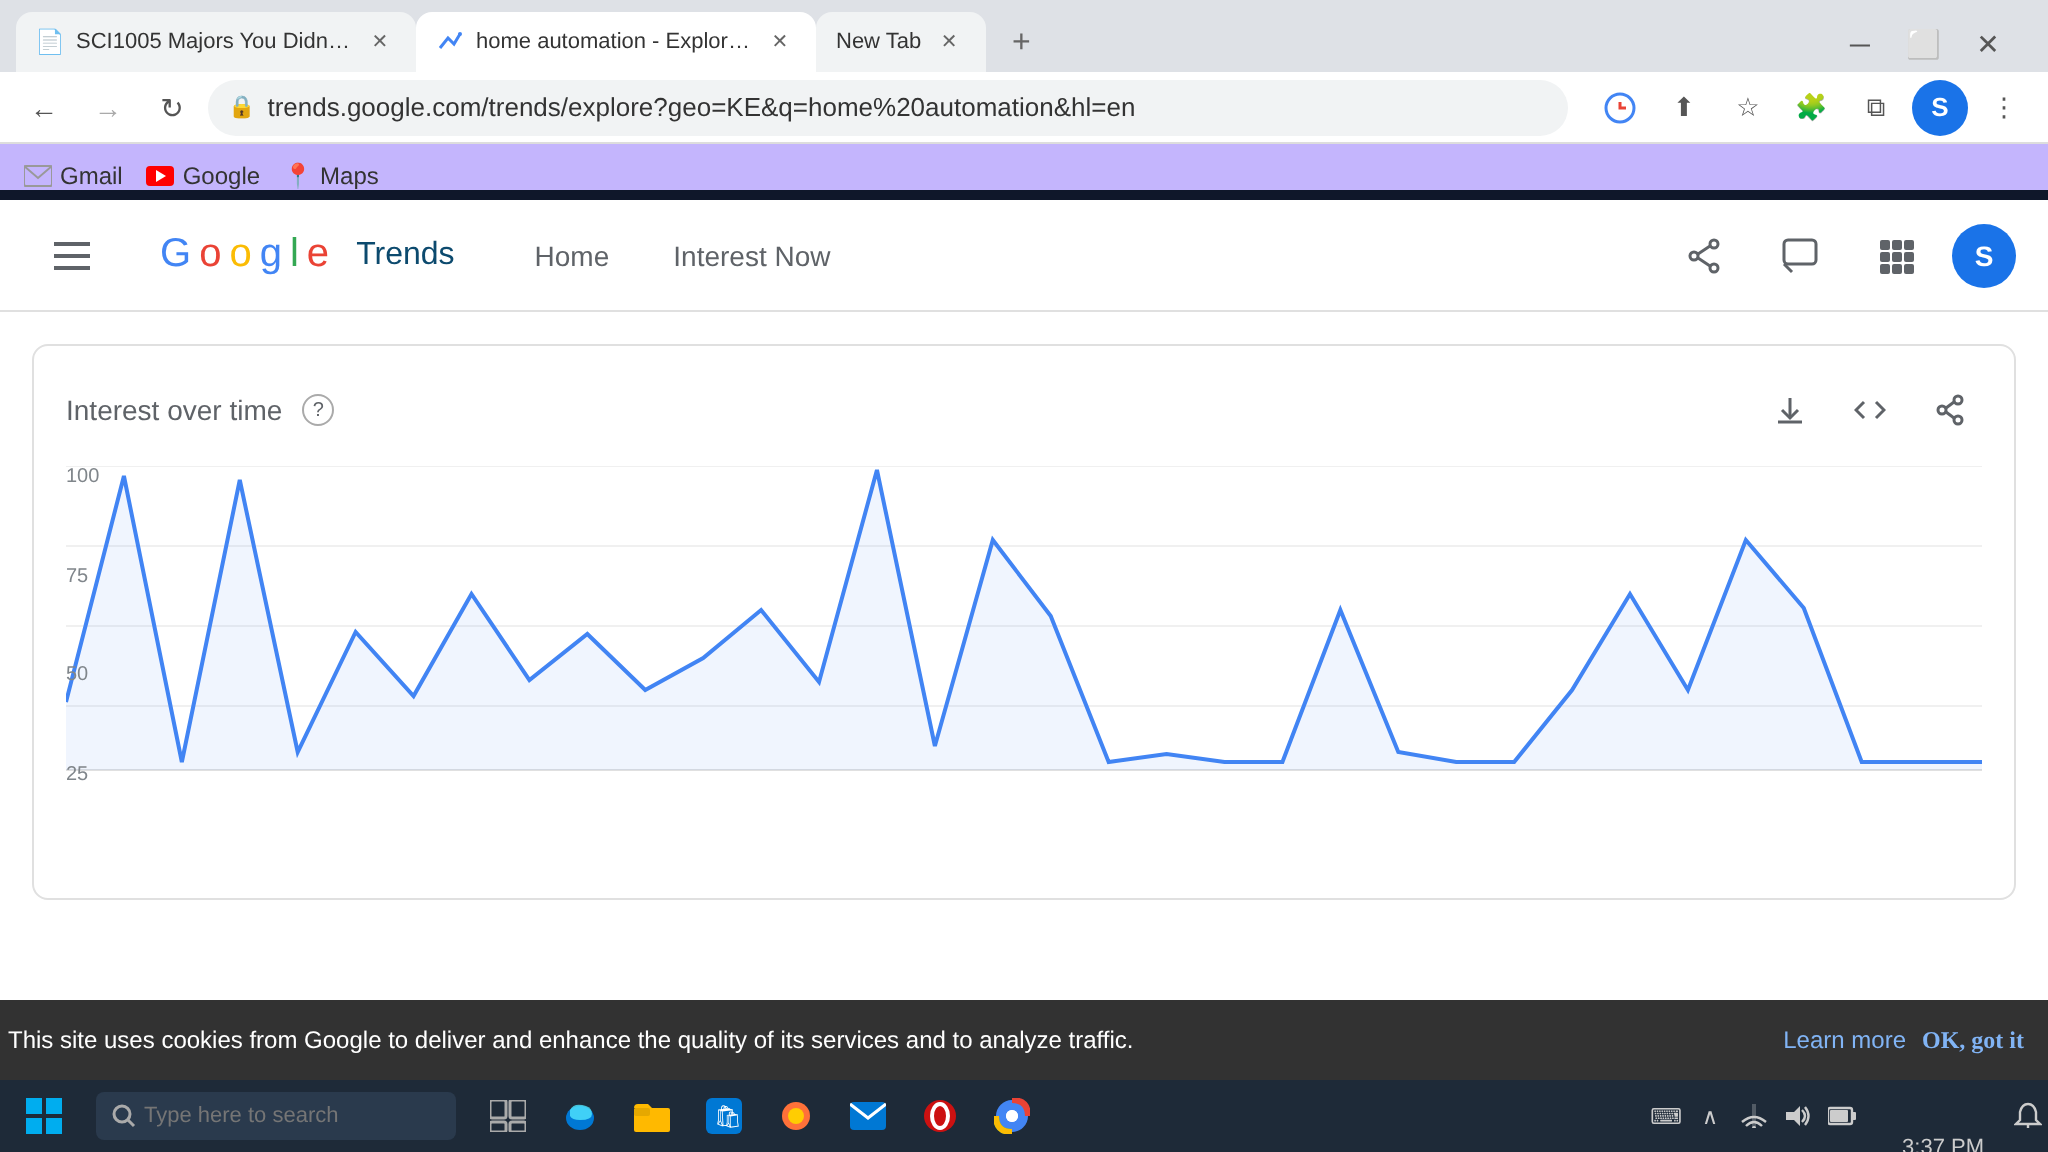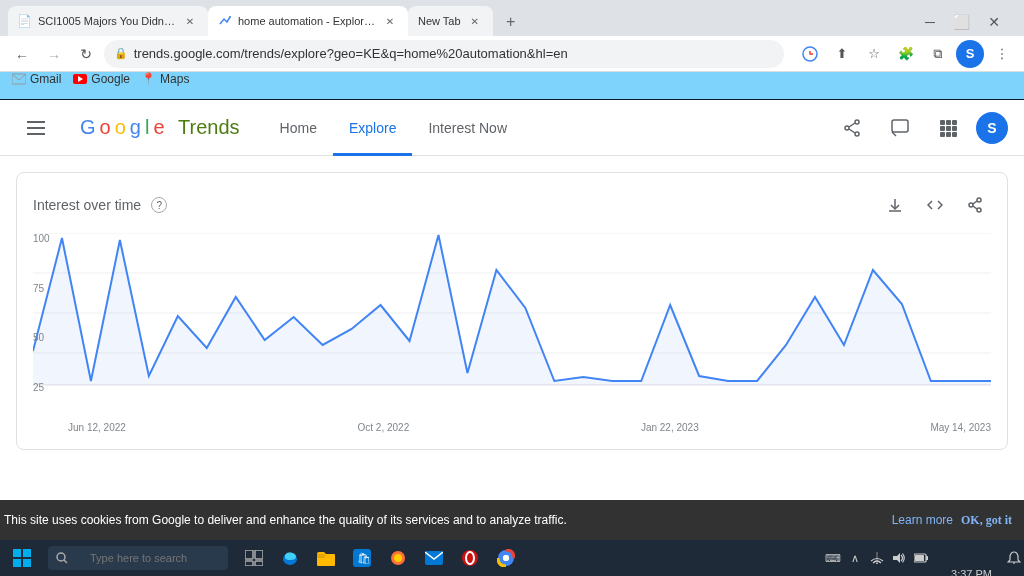--- a/index.html
+++ b/index.html
@@ -14,32 +14,32 @@
     .browser-controls { display: flex; align-items: center; background: #fff; height: 36px; padding: 0 8px; gap: 4px; border-bottom: 1px solid #ddd; }
     .nav-btn { width: 28px; height: 28px; display: flex; align-items: center; justify-content: center; border-radius: 50%; color: #555; font-size: 14px; cursor: pointer; }
     .address-bar { flex: 1; height: 28px; background: #f1f3f4; border-radius: 14px; display: flex; align-items: center; padding: 0 10px; font-size: 13px; color: #333; gap: 6px; }
     .address-bar .lock-icon { color: #666; font-size: 11px; }
     .address-text { flex: 1; font-size: 13px; color: #333; }
     .browser-actions { display: flex; align-items: center; gap: 4px; margin-left: 8px; }
     .browser-action-btn { width: 28px; height: 28px; display: flex; align-items: center; justify-content: center; border-radius: 50%; color: #555; font-size: 13px; cursor: pointer; }
     .profile-btn { width: 28px; height: 28px; border-radius: 50%; background: #1a73e8; color: white; display: flex; align-items: center; justify-content: center; font-size: 13px; font-weight: bold; cursor: pointer; }
 
     
-    .bookmarks-bar { display: flex; align-items: flex-start; height: 28px; background: #7dd3fc; padding: 0 12px; border-bottom: 1px solid #0f172a; gap: 12px; font-size: 12px; color: #333; }
+    .bookmarks-bar { display: flex; align-items: flex-end; height: 28px; background: #c4b5fd; padding: 0 12px; border-bottom: 5px solid #0f172a; gap: 12px; font-size: 12px; color: #333; }
     .bookmark-item { display: flex; align-items: center; gap: 4px; cursor: pointer; }
     .bookmark-icon { width: 14px; height: 14px; display: flex; align-items: center; justify-content: center; }
 
     
     .page { background: #fff; width: 100%; height: calc(576px - 36px - 36px - 28px - 40px - 36px); overflow: hidden; }
 
     
     .gt-header { display: flex; align-items: center; height: 56px; padding: 0 16px; background: #fff; border-bottom: 1px solid #e0e0e0; }
     .gt-menu-btn { width: 40px; height: 40px; display: flex; align-items: center; justify-content: center; border-radius: 50%; cursor: pointer; }
     .gt-logo { display: flex; align-items: center; gap: 4px; font-size: 20px; font-weight: 400; color: #5f6368; margin: 0 24px; }
-    .gt-logo-sub { color: #4d7c0f; font-size: 20px; }
+    .gt-logo-sub { color: #0c4a6e; font-size: 16px; }
     .gt-nav { display: flex; align-items: center; gap: 0; }
     .gt-nav-item { padding: 0 16px; height: 56px; display: flex; align-items: center; font-size: 14px; color: #5f6368; cursor: pointer; position: relative; text-decoration: none; }
     .gt-nav-item.active { color: #1a73e8; }
     .gt-nav-item.active::after { content: ''; position: absolute; bottom: 0; left: 0; right: 0; height: 3px; background: #1a73e8; }
     .gt-header-actions { margin-left: auto; display: flex; align-items: center; gap: 8px; }
     .gt-action-btn { width: 40px; height: 40px; display: flex; align-items: center; justify-content: center; border-radius: 50%; cursor: pointer; color: #5f6368; }
     .gt-apps-btn { width: 40px; height: 40px; display: flex; align-items: center; justify-content: center; border-radius: 50%; cursor: pointer; }
     .gt-profile { width: 32px; height: 32px; border-radius: 50%; background: #1a73e8; color: white; display: flex; align-items: center; justify-content: center; font-size: 14px; font-weight: bold; cursor: pointer; }
 
     
@@ -54,21 +54,21 @@
 
     
     .cookie-banner { position: fixed; bottom: 36px; left: 0; right: 0; background: #323232; color: #fff; display: flex; align-items: center; padding: 0 4px; height: 40px; font-size: 12px; z-index: 100; }
     .cookie-text { flex: 1; }
     .cookie-learn { color: #81b4f5; cursor: pointer; margin-left: 8px; font-size: 12px; }
     .cookie-ok { background: transparent; color: #81b4f5; border: none; font-size: 12px; cursor: pointer; padding: 4px 8px; font-weight: bold; font-family: Liberation Serif, serif; }
 
     
     .taskbar { position: fixed; bottom: 0; left: 0; right: 0; height: 36px; background: #1e2a38; display: flex; align-items: center; z-index: 200; }
     .taskbar-start { width: 44px; height: 36px; display: flex; align-items: center; justify-content: center; cursor: pointer; }
-    .taskbar-search { display: flex; align-items: center; background: #2a3a4d; border-radius: 4px; height: 24px; padding: 0 8px; gap: 22px; margin: 0 4px; min-width: 180px; }
+    .taskbar-search { display: flex; align-items: center; background: #2a3a4d; border-radius: 4px; height: 24px; padding: 0 8px; gap: 4px; margin: 0 4px; min-width: 180px; }
     .taskbar-search input { background: transparent; border: none; outline: none; color: #ccc; font-size: 11px; width: 120px; }
     .taskbar-apps { display: flex; align-items: center; margin-left: 4px; }
     .taskbar-app { width: 36px; height: 36px; display: flex; align-items: center; justify-content: center; cursor: pointer; }
     .taskbar-spacer { flex: 1; }
     .taskbar-tray { display: flex; align-items: center; gap: 2px; padding: 0 8px; }
     .tray-icon { width: 20px; height: 20px; display: flex; align-items: center; justify-content: center; font-size: 11px; color: #ccc; cursor: pointer; }
     .tray-time { color: #ccc; font-size: 11px; text-align: center; padding: 0 8px; line-height: 1.3; cursor: pointer; margin-top: 46px; }
     .tray-notif { width: 20px; height: 20px; display: flex; align-items: center; justify-content: center; color: #ccc; font-size: 11px; cursor: pointer; }
 
     
@@ -165,21 +165,20 @@
           <line x1="0" y1="1" x2="18" y2="1" stroke="#5f6368" stroke-width="2"></line>
           <line x1="0" y1="7" x2="18" y2="7" stroke="#5f6368" stroke-width="2"></line>
           <line x1="0" y1="13" x2="18" y2="13" stroke="#5f6368" stroke-width="2"></line>
         </svg>
     </div>
     <div class="gt-logo">
       <span style="color:#4285f4;font-weight:400;font-size:20px">G</span><span style="color:#ea4335;font-size:20px">o</span><span style="color:#fbbc04;font-size:20px">o</span><span style="color:#4285f4;font-size:20px">g</span><span style="color:#34a853;font-size:20px">l</span><span style="color:#ea4335;font-size:20px">e</span>&nbsp;<span class="gt-logo-sub">Trends</span>
     </div>
     <nav class="gt-nav">
       <a class="gt-nav-item">Home</a>
-      <a class="gt-nav-item active">Explore</a>
       <a class="gt-nav-item">Interest Now</a>
     </nav>
     <div class="gt-header-actions">
       <div class="gt-action-btn">
         <svg width="18" height="18" viewBox="0 0 18 18">
             <circle cx="14" cy="3" r="2" fill="none" stroke="#5f6368" stroke-width="1.5"></circle>
             <circle cx="14" cy="15" r="2" fill="none" stroke="#5f6368" stroke-width="1.5"></circle>
             <circle cx="4" cy="9" r="2" fill="none" stroke="#5f6368" stroke-width="1.5"></circle>
             <line x1="12" y1="4" x2="6" y2="8" stroke="#5f6368" stroke-width="1.5"></line>
             <line x1="12" y1="14" x2="6" y2="10" stroke="#5f6368" stroke-width="1.5"></line>
@@ -261,26 +260,20 @@
 
       
       <div style="position:absolute;left:0;top:0;width:32px;height:160px;display:flex;flex-direction:column;justify-content:space-between;">
         <span style="font-size:10px;color:#80868b;">100</span>
         <span style="font-size:10px;color:#80868b;">75</span>
         <span style="font-size:10px;color:#80868b;">50</span>
         <span style="font-size:10px;color:#80868b;">25</span>
       </div>
 
       
-      <div style="position:absolute;bottom:0;left:35px;right:0;display:flex;justify-content:space-between;">
-        <span style="font-size:10px;color:#80868b;">Jun 12, 2022</span>
-        <span style="font-size:10px;color:#80868b;">Oct 2, 2022</span>
-        <span style="font-size:10px;color:#80868b;">Jan 22, 2023</span>
-        <span style="font-size:10px;color:#80868b;">May 14, 2023</span>
-      </div>
     </div>
   </div>
 </div>
 
 <div class="cookie-banner">
   <span class="cookie-text">This site uses cookies from Google to deliver and enhance the quality of its services and to analyze traffic.</span>
   <a class="cookie-learn">Learn more</a>
   <button class="cookie-ok">OK, got it</button>
 </div>
 

